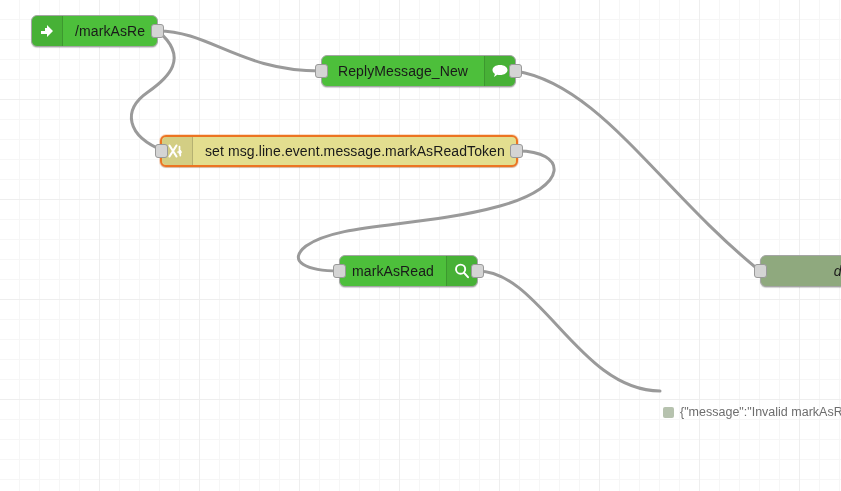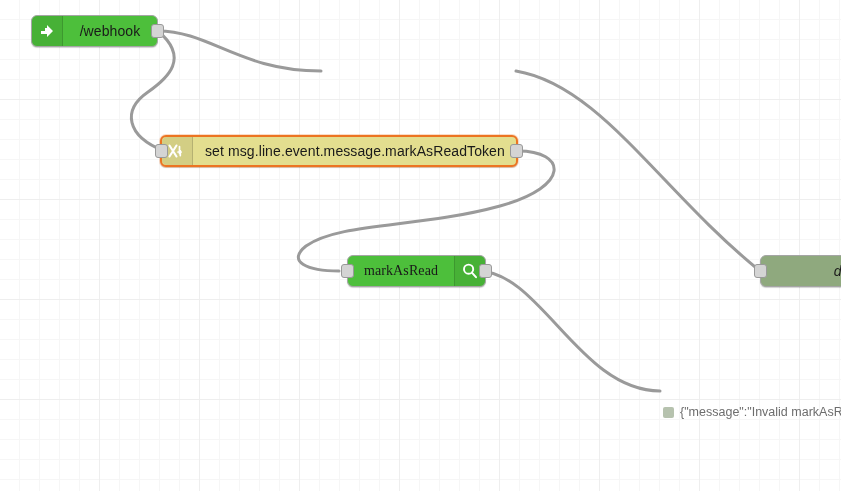--- a/index.html
+++ b/index.html
@@ -195,38 +195,50 @@
 
     <path class="wire" d="M 478 271 C 540 271, 580 391, 660 391"></path>
   </svg>
 
   <div class="node node-green" style="left:31px; top:15px; width:127px;">
     <div class="icon-cell icon-left">
       <svg width="18" height="18" viewBox="0 0 18 18">
         <path d="M3 6 h6 V3 l6 6 l-6 6 v-3 H3 v-3 h4 v-3 z" fill="#ffffff"></path>
       </svg>
     </div>
-    <div class="node-label">/webhook</div>
-    <div class="port port-out"></div>
-  </div>
-
+    <div class="node-label">/markAsRe</div>
+    <div class="port port-out"></div>
+  </div>
+
+  <div class="node node-green" style="left:321px; top:55px; width:195px;">
+    <div class="port port-in"></div>
+    <div class="node-label">ReplyMessage_New</div>
+    <div class="icon-cell icon-right">
+      <svg width="18" height="18" viewBox="0 0 18 18">
+        <path d="M9 3 C13.4 3 16.5 5.2 16.5 8 C16.5 10.8 13.4 13 9 13
+                 C8 13 7.1 12.9 6.3 12.7 L3 15 L3.9 11.9
+                 C2.4 10.9 1.5 9.5 1.5 8 C1.5 5.2 4.6 3 9 3 Z" fill="#ffffff"></path>
+      </svg>
+    </div>
+    <div class="port port-out"></div>
+  </div>
 
   <div class="node node-change selected" style="left:160px; top:135px; width:358px;">
     <div class="port port-in"></div>
     <div class="icon-cell icon-left">
       <svg width="20" height="18" viewBox="0 0 20 18">
         <path d="M2.5 3.5 L9.5 14.5 M9.5 3.5 L2.5 14.5" stroke="#ffffff" stroke-width="2.1" stroke-linecap="round" fill="none"></path>
         <path d="M12.5 4.5 L12.5 11.5 M11 10 L14.2 10 M13.3 8.6 L13.3 13.6" stroke="#ffffff" stroke-width="1.7" stroke-linecap="round" fill="none"></path>
       </svg>
     </div>
     <div class="node-label">set msg.line.event.message.markAsReadToken</div>
     <div class="port port-out"></div>
   </div>
 
-  <div class="node node-green" style="left:347px; top:255px; width:139px;font-family:Liberation Serif, serif;">
+  <div class="node node-green" style="left:339px; top:255px; width:139px;">
     <div class="port port-in"></div>
     <div class="node-label">markAsRead</div>
     <div class="icon-cell icon-right">
       <svg width="18" height="18" viewBox="0 0 18 18">
         <circle cx="7.6" cy="7.2" r="4.6" fill="none" stroke="#ffffff" stroke-width="1.9"></circle>
         <path d="M10.9 10.6 L15 15.2" stroke="#ffffff" stroke-width="2" stroke-linecap="round"></path>
       </svg>
     </div>
     <div class="port port-out"></div>
   </div>

